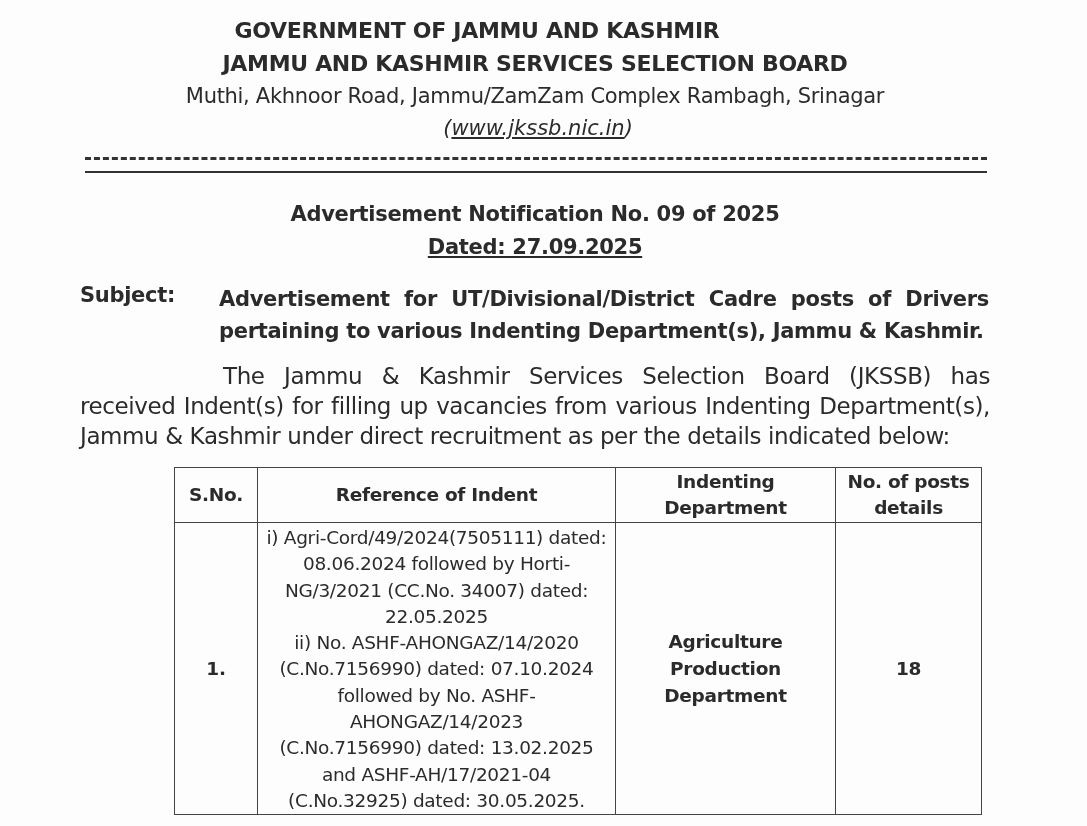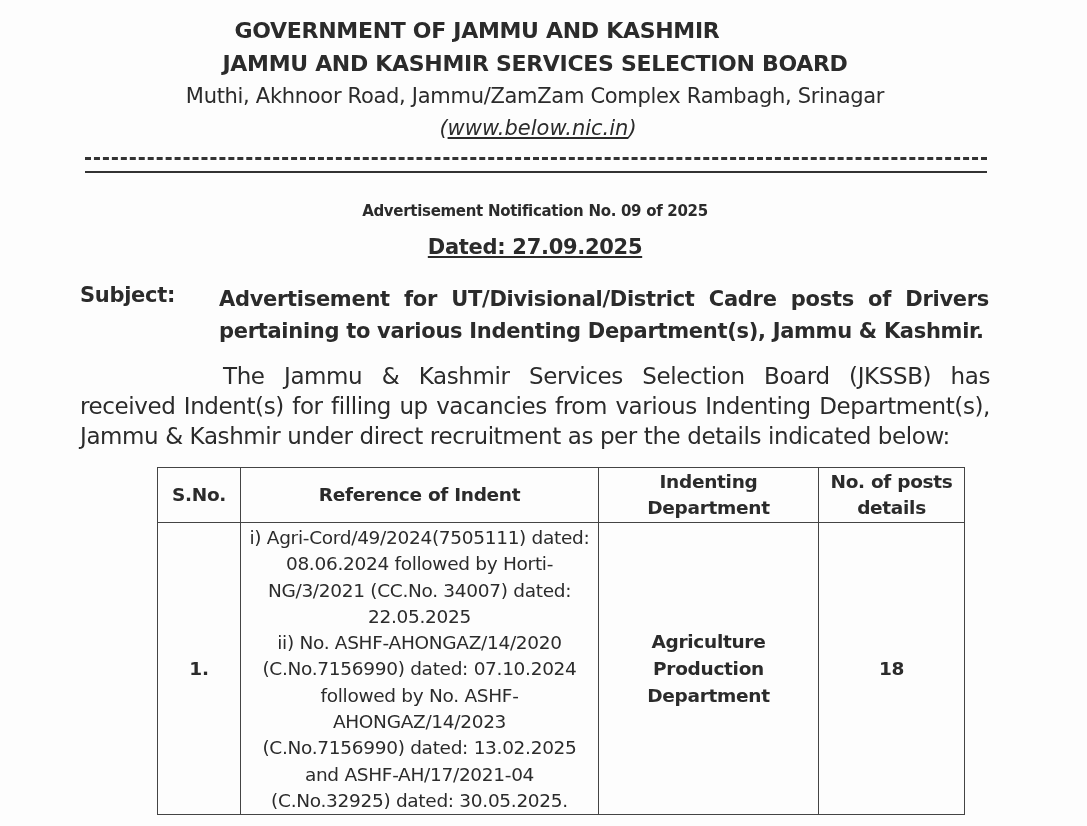--- a/index.html
+++ b/index.html
@@ -12,49 +12,49 @@
   }
   .abs { position: absolute; }
   .center { text-align: center; }
   .hdr1 { top: 18px; left: 0; width: 954px; font-size: 22px; font-weight: bold; letter-spacing: -0.3px; }
   .hdr2 { top: 51px; left: 0; width: 1070px; font-size: 22px; font-weight: bold; letter-spacing: -0.3px; }
   .addr { top: 84px; left: 0; width: 1070px; font-size: 21px; letter-spacing: -0.3px; }
   .web { top: 116px; left: 0; width: 1076px; font-size: 21px; font-style: italic; }
   .web span { text-decoration: underline; }
   .dash { top: 157px; left: 85px; width: 902px; height: 0; border-top: 3px dashed #333; }
   .solid { top: 171px; left: 85px; width: 902px; height: 0; border-top: 2px solid #333; }
-  .notif { top: 202px; left: 0; width: 1070px; font-size: 15px; font-weight: bold; letter-spacing: -0.3px; }
+  .notif { top: 202px; left: 0; width: 1070px; font-size: 21px; font-weight: bold; letter-spacing: -0.3px; }
   .dated { top: 235px; left: 0; width: 1070px; font-size: 21px; font-weight: bold; letter-spacing: -0.3px; text-decoration: underline; }
   .subj-label { top: 283px; left: 80px; font-size: 21px; font-weight: bold; letter-spacing: -0.3px; }
   .subj-text { top: 283px; left: 219px; width: 770px; font-size: 21px; font-weight: bold; line-height: 32px; text-align: justify; text-align-last: left; letter-spacing: -0.3px; }
   .para { top: 361px; left: 80px; width: 910px; font-size: 23px; line-height: 30px; text-align: justify; letter-spacing: -0.4px; }
   .para .indent { display: inline-block; width: 143px; }
   table.indent-table {
-    position: absolute; top: 467px; left: 157px;
+    position: absolute; top: 467px; left: 174px;
     border-collapse: collapse;
     font-size: 18.5px;
     letter-spacing: -0.3px;
   }
   table.indent-table th, table.indent-table td {
     border: 1.5px solid #444;
     text-align: center;
     vertical-align: middle;
     padding: 0 4px;
   }
   table.indent-table th { font-weight: bold; height: 54px; line-height: 26px; }
   table.indent-table td.bold { font-weight: bold; }
   td.ref { line-height: 26.3px; padding-top: 2px !important; }
 </style>
 </head>
 <body>
 
 <div class="abs center hdr1">GOVERNMENT OF JAMMU AND KASHMIR</div>
 <div class="abs center hdr2">JAMMU AND KASHMIR SERVICES SELECTION BOARD</div>
 <div class="abs center addr">Muthi, Akhnoor Road, Jammu/ZamZam Complex Rambagh, Srinagar</div>
-<div class="abs center web"><span style="text-decoration:none">(</span><span>www.below.nic.in</span><span style="text-decoration:none">)</span></div>
+<div class="abs center web"><span style="text-decoration:none">(</span><span>www.jkssb.nic.in</span><span style="text-decoration:none">)</span></div>
 <div class="abs dash"></div>
 <div class="abs solid"></div>
 
 <div class="abs center notif">Advertisement Notification No. 09 of 2025</div>
 <div class="abs center dated">Dated:  27.09.2025</div>
 
 <div class="abs subj-label">Subject:</div>
 <div class="abs subj-text">Advertisement for UT/Divisional/District Cadre posts of Drivers pertaining to various Indenting Department(s), Jammu &amp; Kashmir.</div>
 
 <div class="abs para"><span class="indent"></span><span>The Jammu &amp; Kashmir Services Selection Board (JKSSB) has received Indent(s) for filling up vacancies from various Indenting Department(s), Jammu &amp; Kashmir under direct recruitment as per the details indicated below:</span></div>

